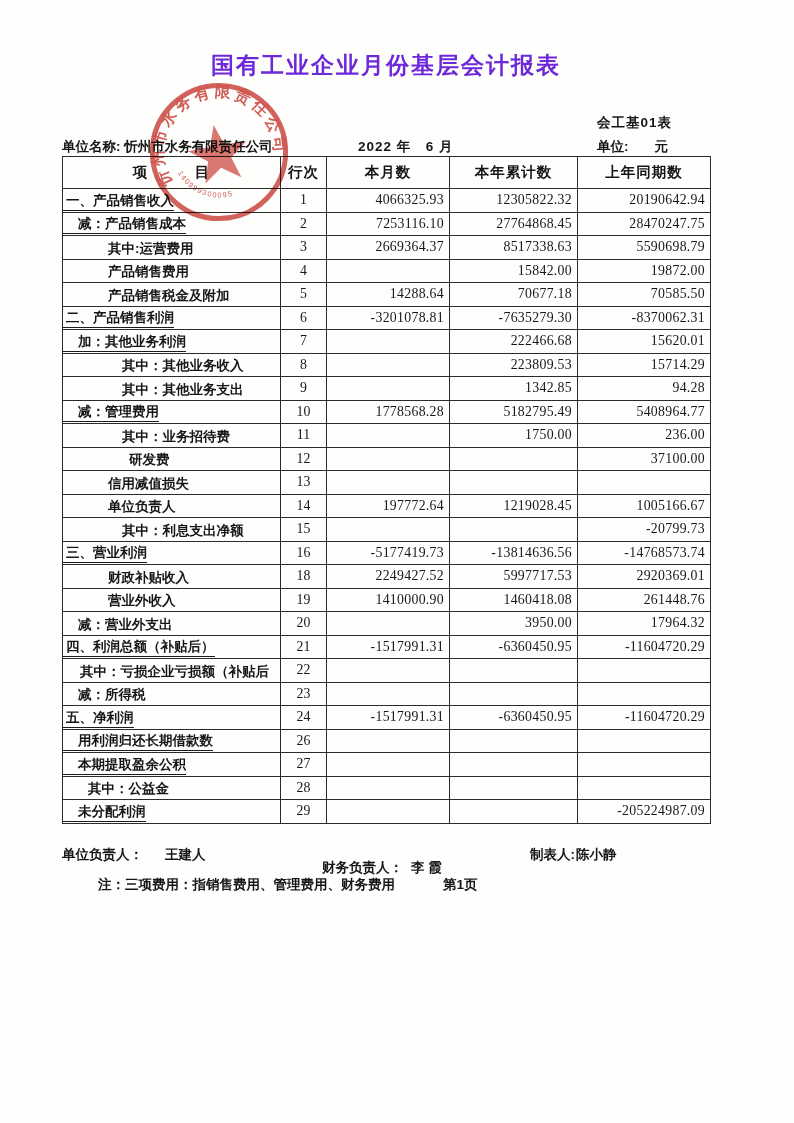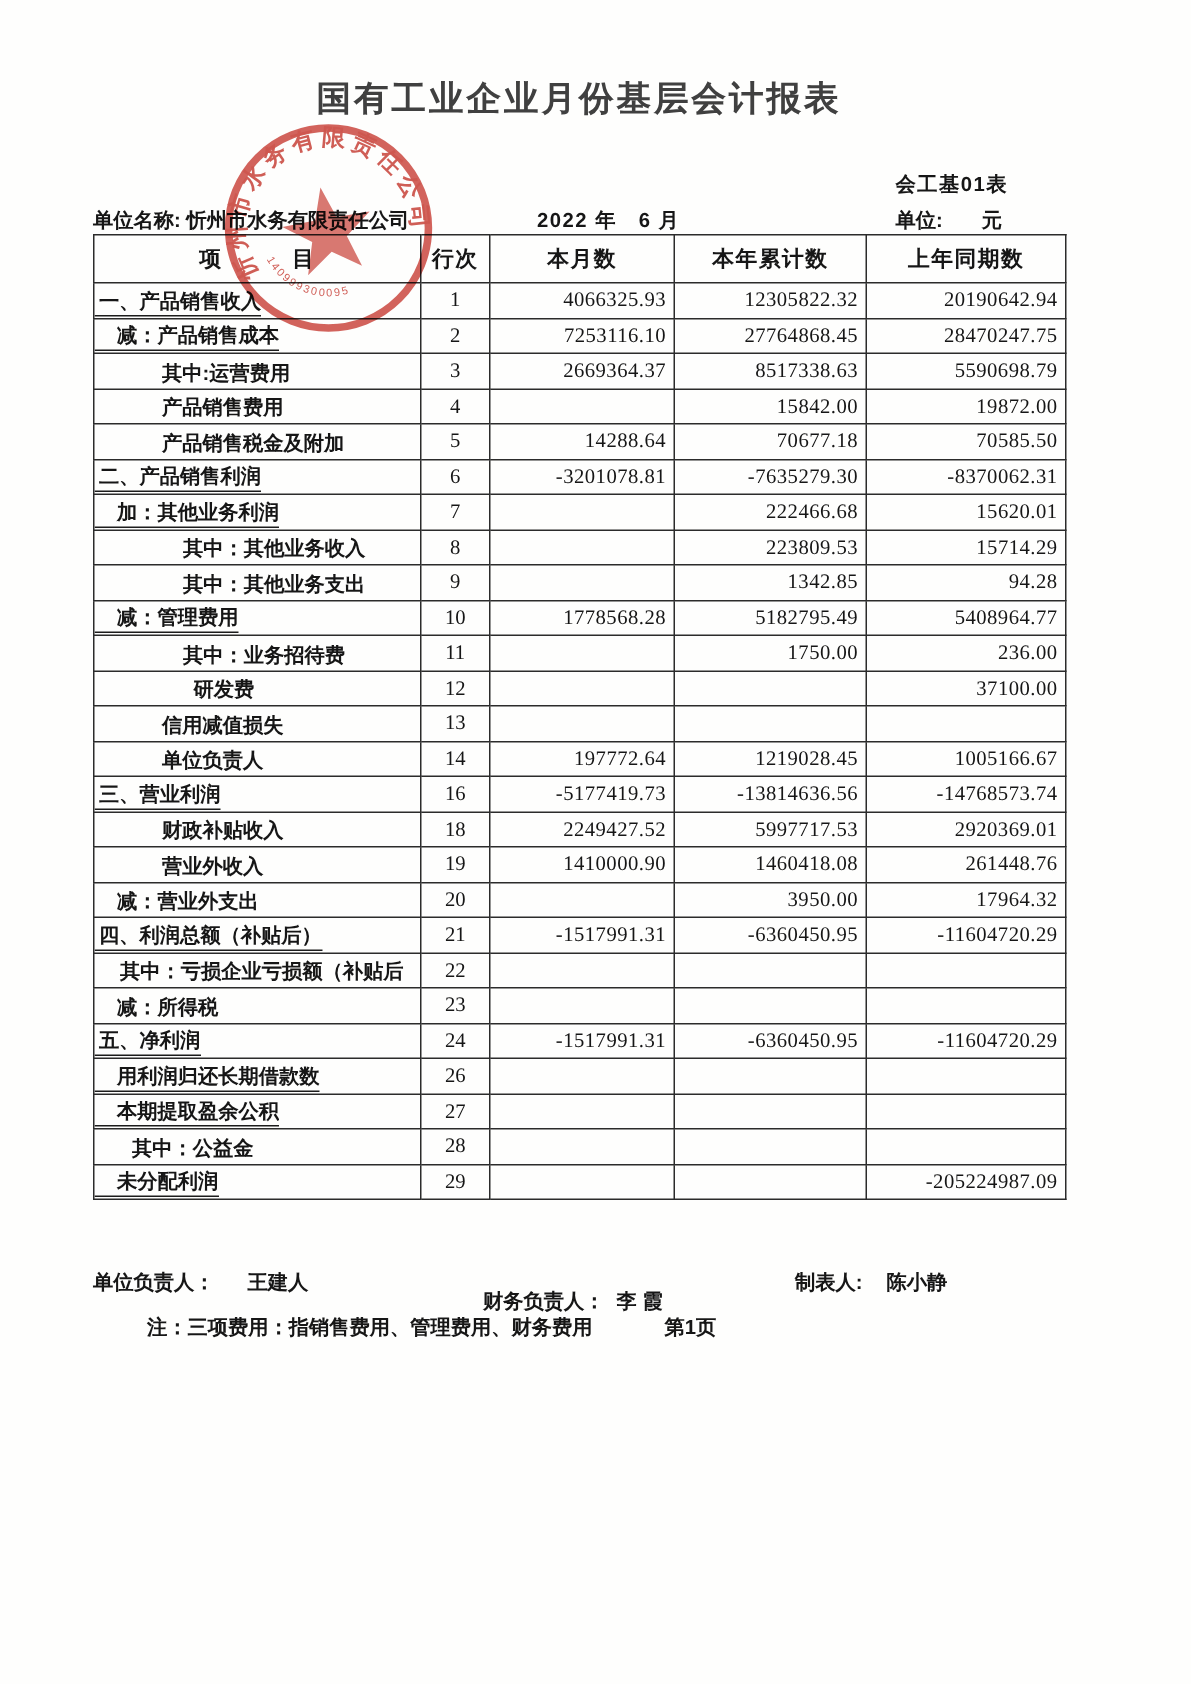--- a/index.html
+++ b/index.html
@@ -4,21 +4,21 @@
 <style>
   html,body { margin:0; padding:0; background:#ffffff; }
   .page {
     position:relative; width:794px; height:1123px; margin:0 auto;
     background:#fefefd; color:#161616; overflow:hidden;
     font-family:"Liberation Serif", serif;
   }
   .doc-title {
     position:absolute; left:62px; top:50px; width:648px; text-align:center;
     font-family:"Liberation Sans", sans-serif; font-weight:bold;
-    font-size:23px; letter-spacing:2px; color:#404040;
+    font-size:23px; letter-spacing:2px; color:#6d28d9;
   }
   .doc-subtitle {
     position:absolute; left:62px; top:87px; width:648px; text-align:center;
     font-family:"Liberation Sans", sans-serif; font-weight:bold;
     font-size:15.5px; letter-spacing:1px;
   }
   .form-code {
     position:absolute; left:597px; top:114px;
     font-family:"Liberation Sans", sans-serif; font-weight:bold; font-size:13.5px; letter-spacing:1px;
   }
@@ -49,21 +49,21 @@
     line-height:19px; white-space:nowrap; vertical-align:bottom; margin-bottom:1px;
   }
   td.c-label .lbl.u { border-bottom:1.2px solid #1c1c1c; }
   td.c-line { text-align:center; font-family:"Liberation Serif", serif; }
   td.c-val  { text-align:right; padding-right:5px; font-family:"Liberation Serif", serif; letter-spacing:0.3px; }
 
   .footer-row { position:absolute; left:0; top:846px; width:794px; height:18px;
     font-family:"Liberation Sans", sans-serif; font-weight:bold; font-size:13.5px; }
   .fg1 { position:absolute; left:62px; }  .fg1 .name { margin-left:22px; }
   .fg2 { position:absolute; left:322px;margin-top:13px; } .fg2 .name { margin-left:8px; }
-  .fg3 { position:absolute; left:530px; } .fg3 .name { margin-left:16px; }
+  .fg3 { position:absolute; left:530px; } .fg3 .name { margin-left:1px; }
   .note-row { position:absolute; left:0; top:876px; width:794px; height:18px;
     font-family:"Liberation Sans", sans-serif; font-weight:bold; font-size:13.5px; }
   .note-text { position:absolute; left:98px;text-align:center; }
   .note-page { position:absolute; left:443px; }
 
   .stamp { position:absolute; left:146px; top:79px; width:146px; height:146px;
     opacity:0.84; mix-blend-mode:multiply; pointer-events:none; }
 </style>
 </head>
 <body>
@@ -189,20 +189,27 @@
           <td class="c-val"></td>
         </tr>
         <tr>
           <td class="c-label"><span class="lbl" style="padding-left: 45px;">单位负责人</span></td>
           <td class="c-line">14</td>
           <td class="c-val">197772.64</td>
           <td class="c-val">1219028.45</td>
           <td class="c-val">1005166.67</td>
         </tr>
         <tr>
+          <td class="c-label"><span class="lbl" style="padding-left: 59px;">其中：利息支出净额</span></td>
+          <td class="c-line">15</td>
+          <td class="c-val"></td>
+          <td class="c-val"></td>
+          <td class="c-val">-20799.73</td>
+        </tr>
+        <tr>
           <td class="c-label"><span class="lbl u" style="padding-left: 3px;">三、营业利润</span></td>
           <td class="c-line">16</td>
           <td class="c-val">-5177419.73</td>
           <td class="c-val">-13814636.56</td>
           <td class="c-val">-14768573.74</td>
         </tr>
         <tr>
           <td class="c-label"><span class="lbl" style="padding-left: 45px;">财政补贴收入</span></td>
           <td class="c-line">18</td>
           <td class="c-val">2249427.52</td>

